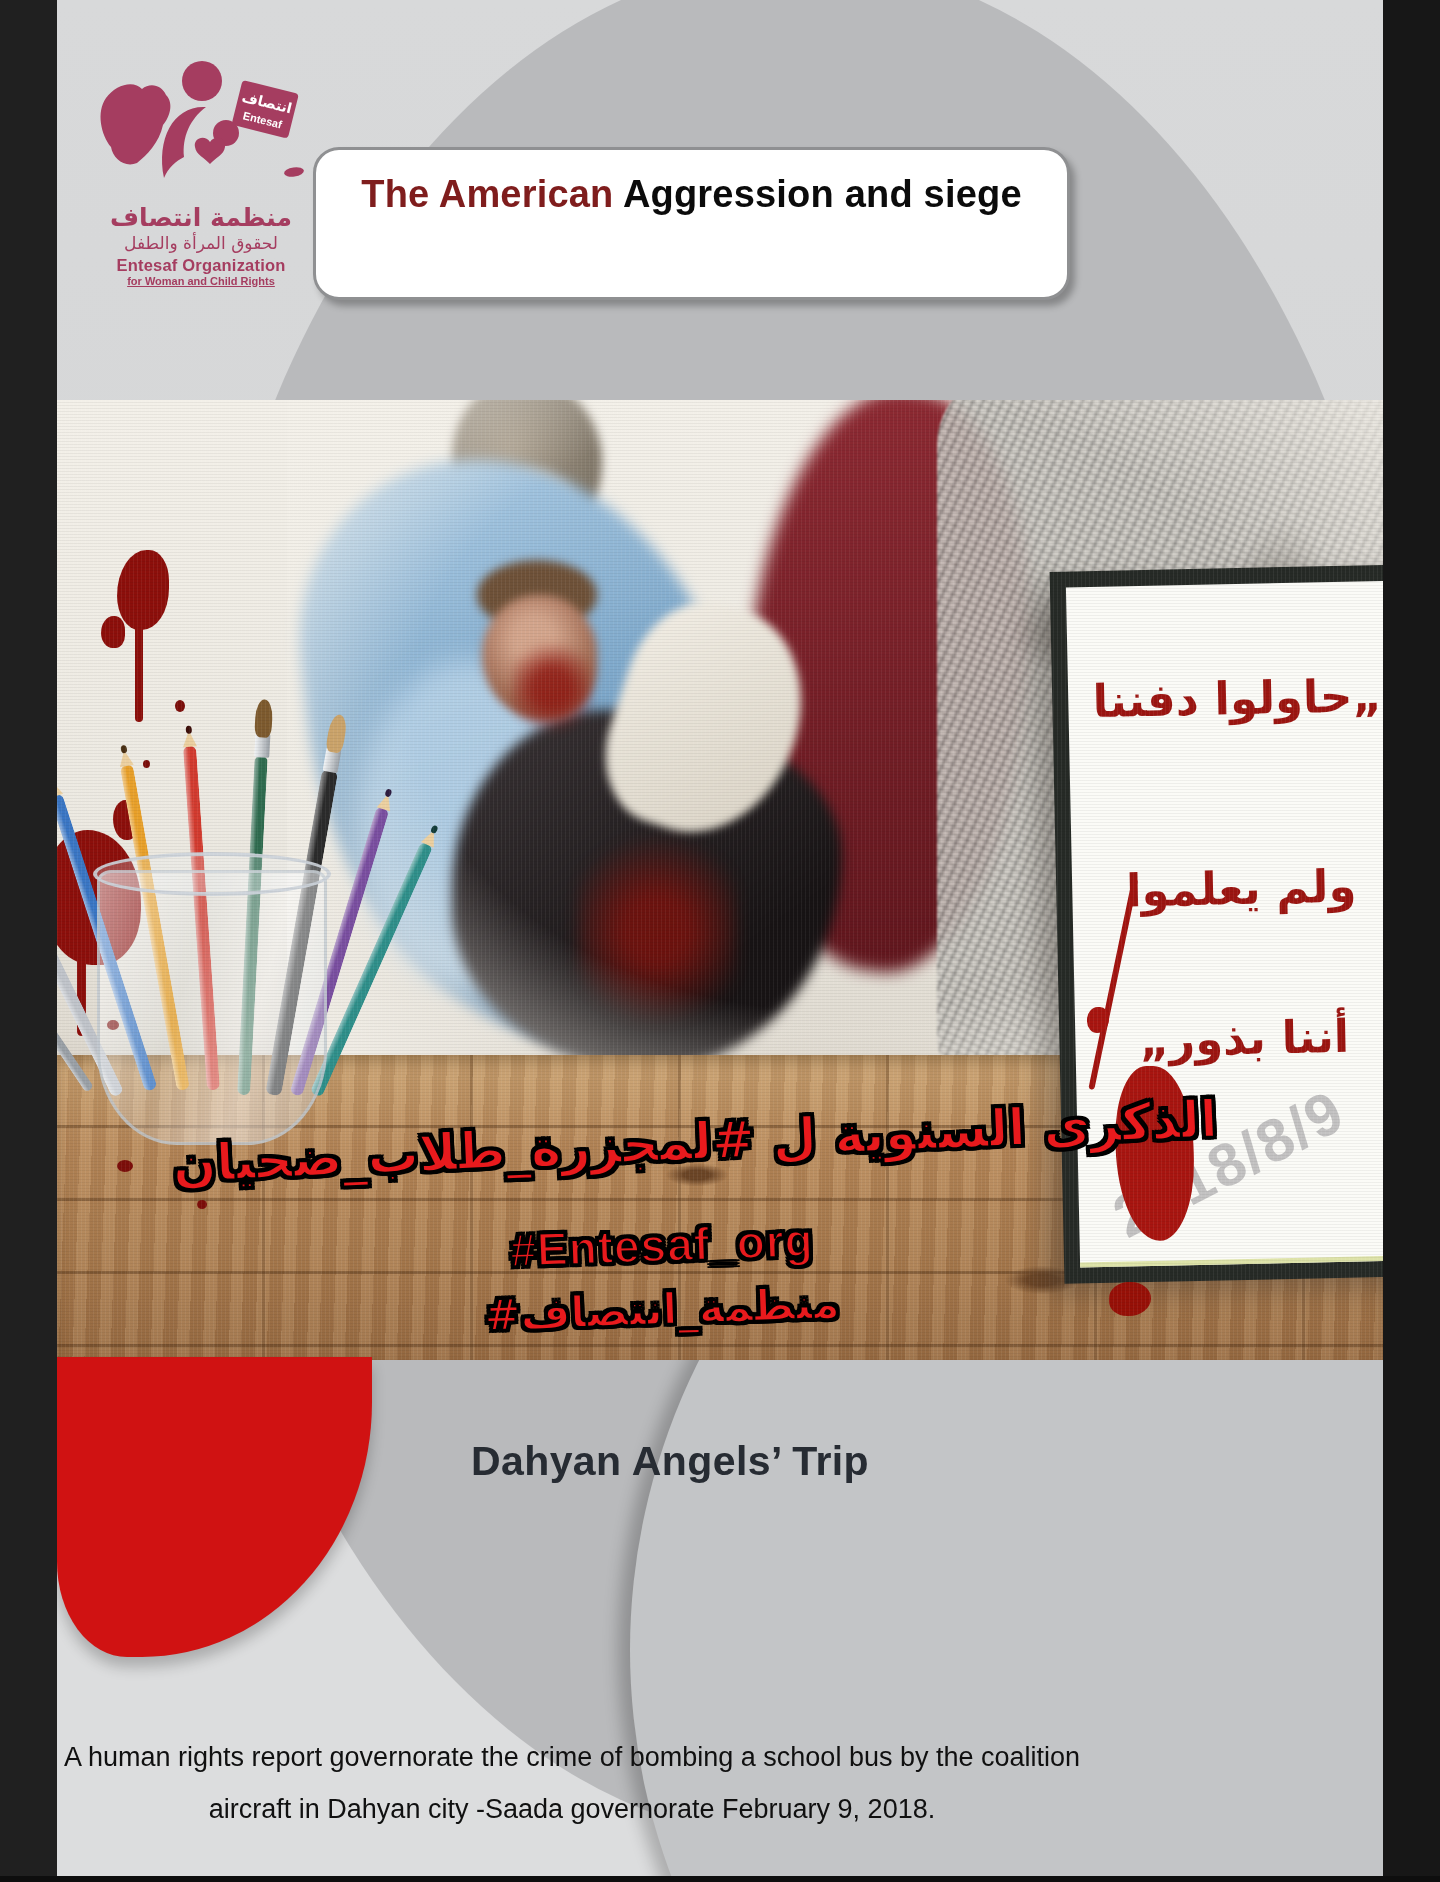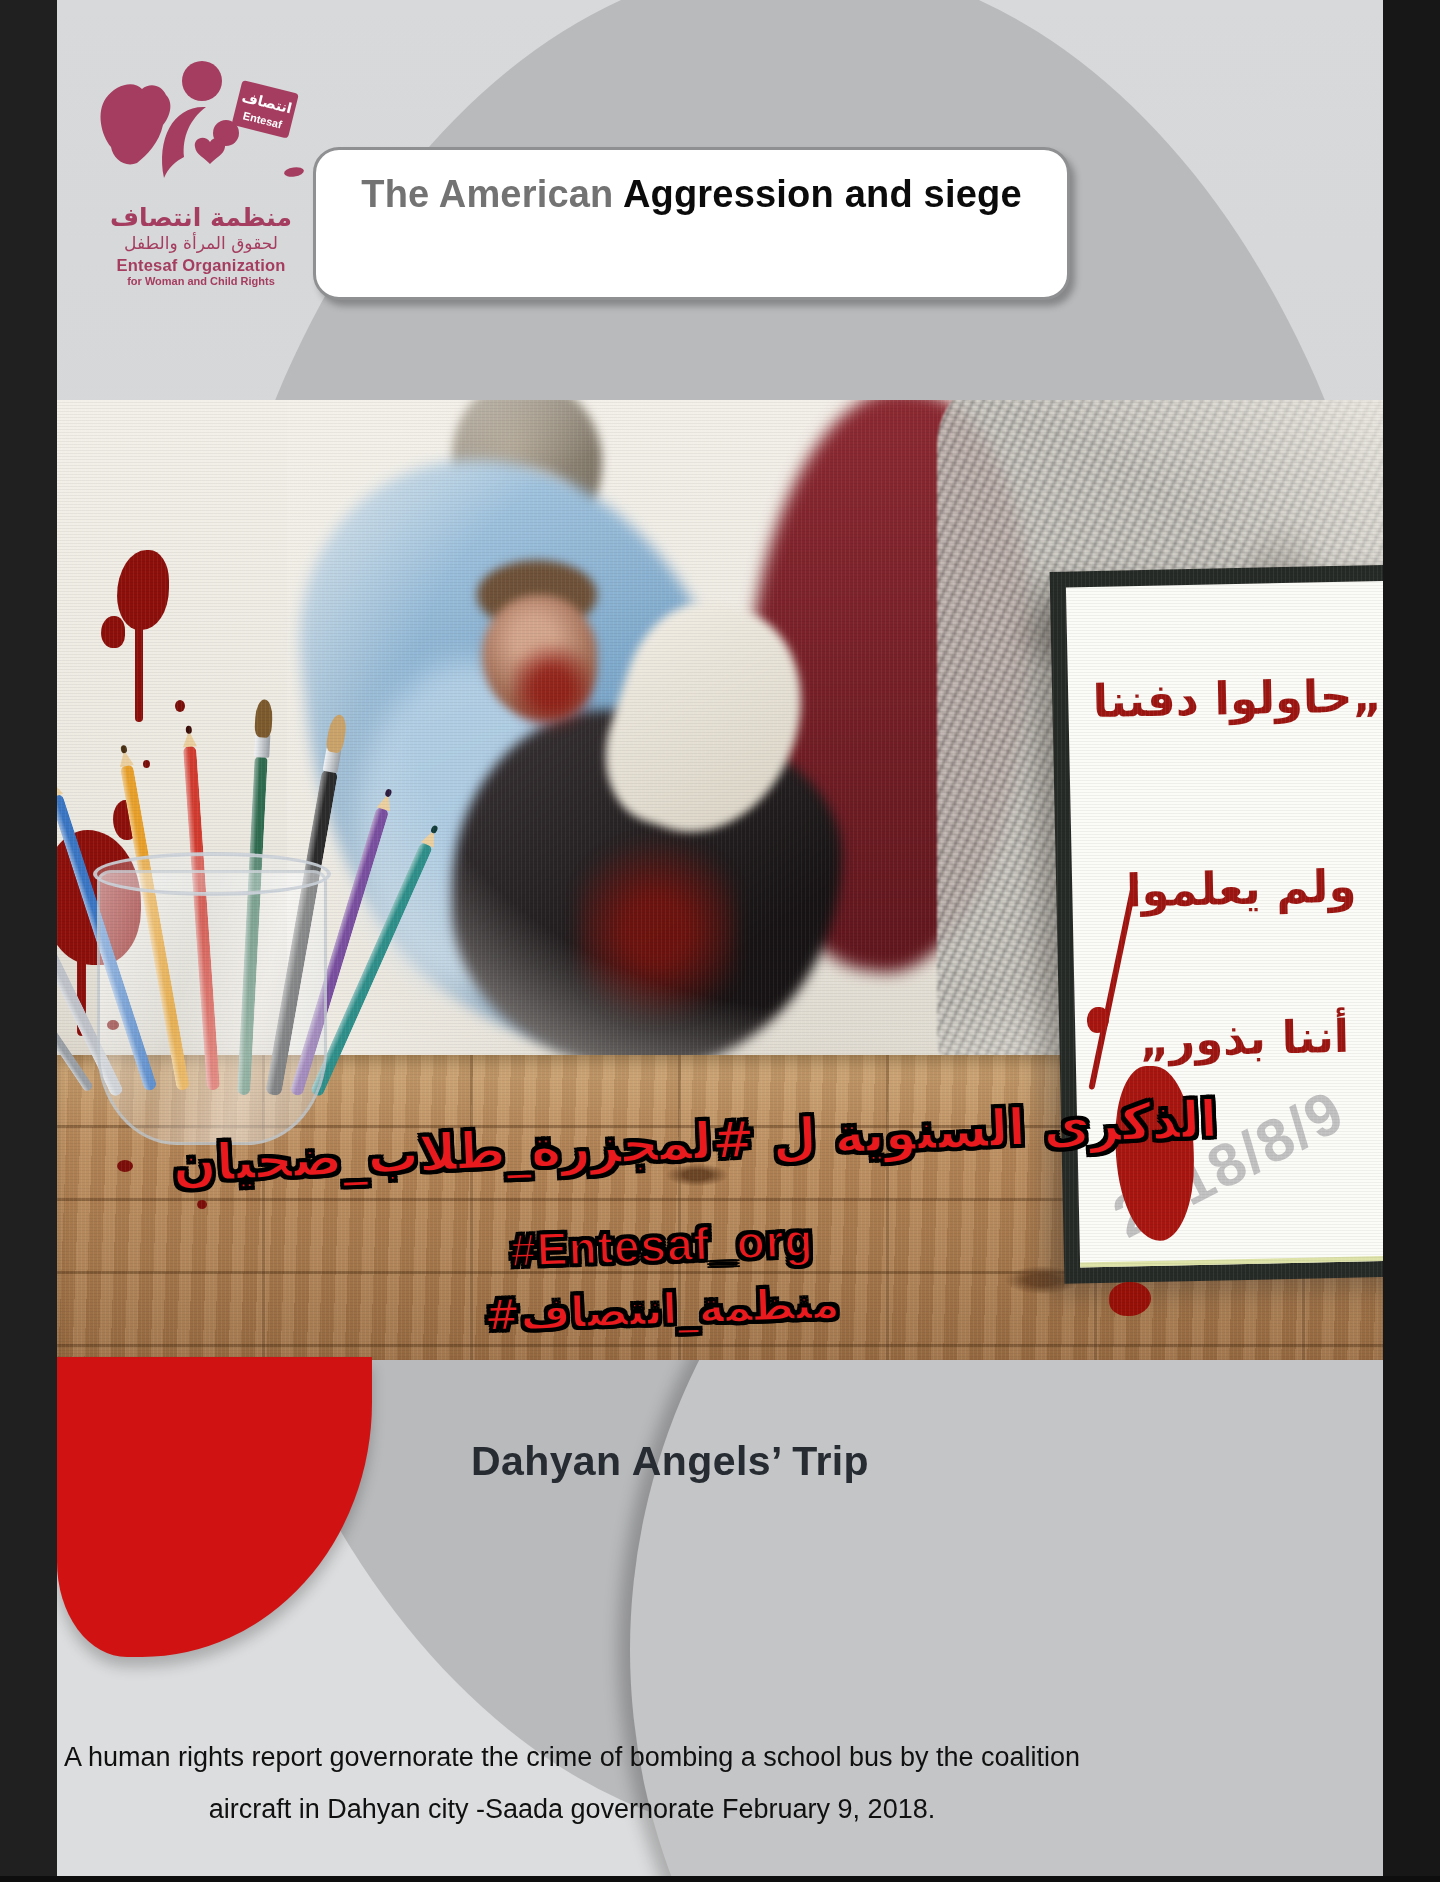--- a/index.html
+++ b/index.html
@@ -32,31 +32,31 @@
   .bar-left  { left:0; top:0; width:57px; height:1882px; }
   .bar-right { left:1383px; top:0; width:57px; height:1882px; background:#171717; }
   .bar-bottom{ left:0; top:1876px; width:1440px; height:6px; background:#0e0e0e; }
 
   
   .logo { position:absolute; left:88px; top:58px; width:226px; z-index:6; text-align:center; }
   .logo-text { color:#a53d60; line-height:1.12; }
   .logo-name-ar   { font-size:25px; font-weight:bold; }
   .logo-tag-ar    { font-size:17px; font-weight:normal; margin-top:2px; }
   .logo-name-en   { font-size:16.5px; font-weight:bold; margin-top:3px; letter-spacing:.2px; }
-  .logo-tag-en    { font-size:11px; font-weight:bold; }
+  .logo-tag-en    { font-size:11px; font-weight:bold;text-decoration:underline; }
 
   
   .title-box {
     position:absolute; left:313px; top:147px; width:757px; height:153px;
     background:#fff; border:3px solid #8f9092; border-radius:26px;
     box-shadow:5px 6px 7px rgba(0,0,0,.28);
     z-index:6; text-align:center; padding-top:17px;
   }
   .title-line { font-size:38px; font-weight:bold; color:#0b0b0b; line-height:54px; letter-spacing:.2px; }
-  .title-red { color:#737373; }
+  .title-red { color:#7f1d1d; }
 
   
   .photo {
     position:absolute; left:57px; top:400px; width:1326px; height:960px;
     overflow:hidden; z-index:4;
     background:linear-gradient(180deg,#f3f0e9 0%, #ece9e1 45%, #e0dbd1 66%, #d8d2c7 70%);
   }
   .blob { position:absolute; }
 
   

